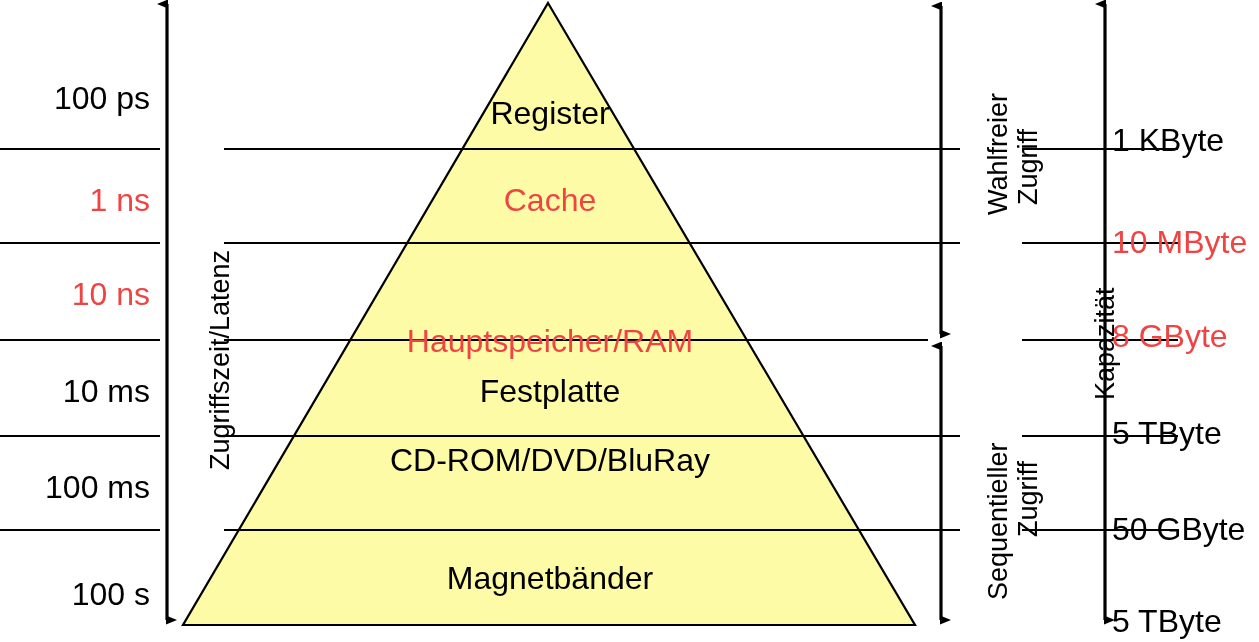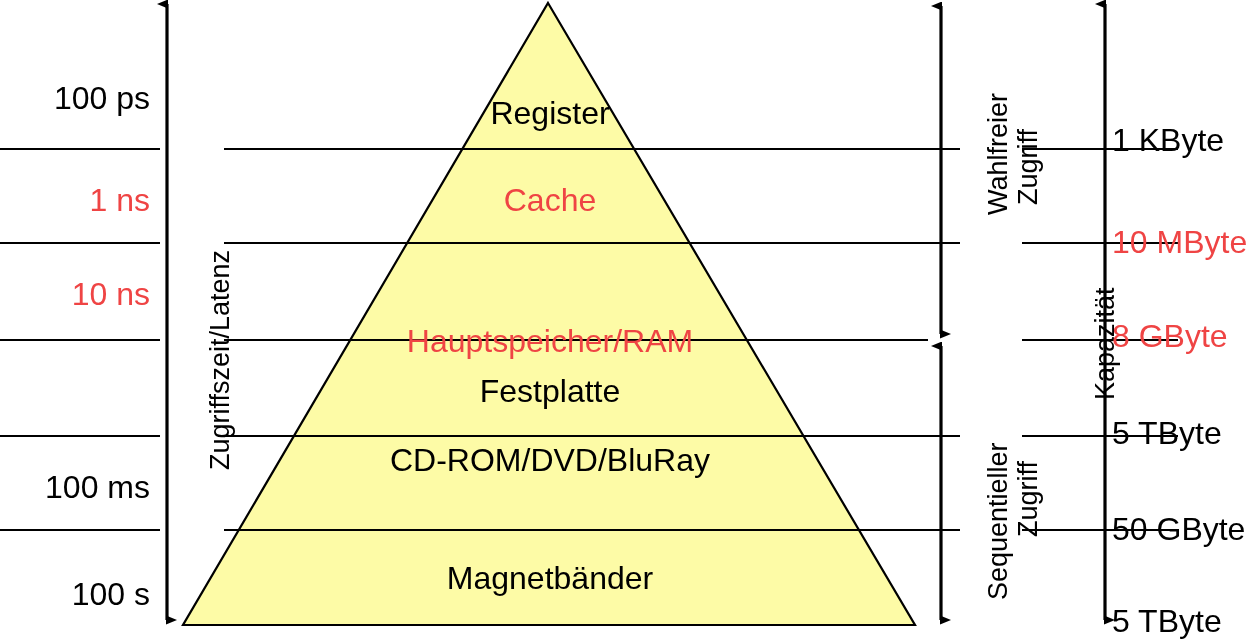--- a/index.html
+++ b/index.html
@@ -117,20 +117,21 @@
   <div class="rot" style="left:1015px; top:205px;">Zugriff</div>
 
   <div class="rot" style="left:985px; top:600px;">Sequentieller</div>
   <div class="rot" style="left:1015px; top:537px;">Zugriff</div>
 
   <div class="rot" style="left:1092px; top:400px;">Kapazität</div>
 
   <div class="lbl lat" style="top:82px;">100 ps</div>
   <div class="lbl lat blue" style="top:184px;">1 ns</div>
   <div class="lbl lat blue" style="top:278px;">10 ns</div>
+  <div class="lbl lat" style="top:375px;">10 ms</div>
   <div class="lbl lat" style="top:471px;">100 ms</div>
   <div class="lbl lat" style="top:563px;margin-top:15px;">100 s</div>
 
   <div class="lbl tier" style="top:97px;">Register</div>
   <div class="lbl tier blue" style="top:184px;">Cache</div>
   <div class="lbl tier blue" style="top:278px;margin-top:47px;">Hauptspeicher/RAM</div>
   <div class="lbl tier" style="top:375px;">Festplatte</div>
   <div class="lbl tier" style="top:444px;">CD-ROM/DVD/BluRay</div>
   <div class="lbl tier" style="top:562px;">Magnetbänder</div>
 

